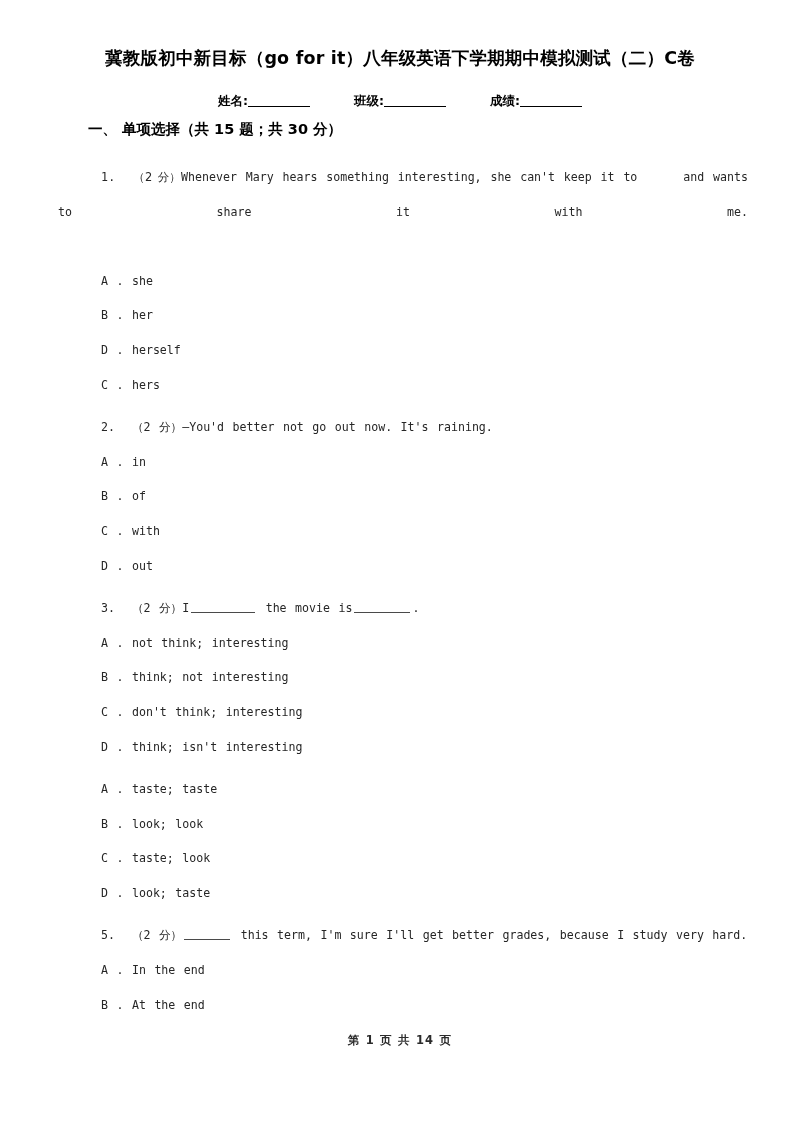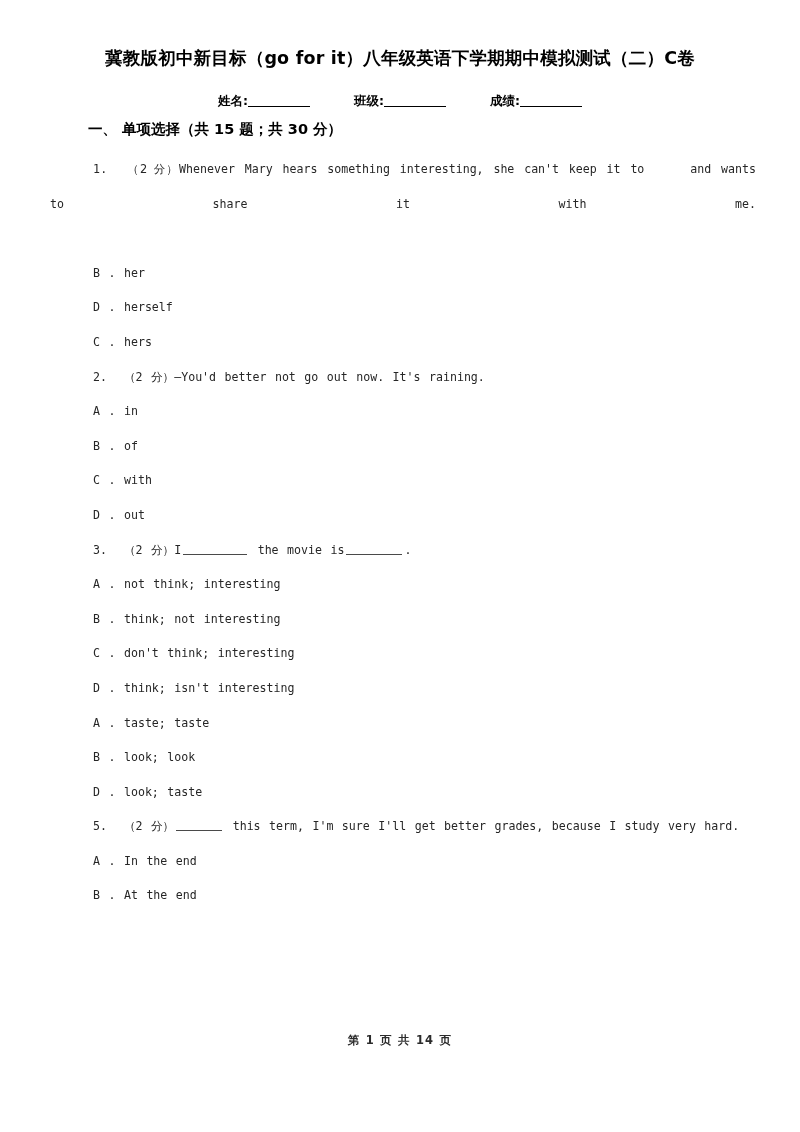--- a/index.html
+++ b/index.html
@@ -76,21 +76,21 @@
   }
 
   
   .content {
     position: absolute;
     left: 50px;
     top: 152px;
     width: 706px;
   }
 
-  .q-block { margin: 0; }
+  .q-block { margin: 8px; }
 
   .q-line {
     font-family: "DejaVu Sans Mono", "Liberation Mono", monospace;
     font-size: 11.6px;
     line-height: 34.6px;
     color: #262626;
     text-align: justify;
     text-justify: inter-word;
     margin: 0;
     padding: 0;
@@ -180,20 +180,21 @@
   <div class="info-line">
     <span class="info-field"><span class="lbl">姓名:</span><span class="rule"></span></span><span class="info-field"><span class="lbl">班级:</span><span class="rule"></span></span><span class="info-field"><span class="lbl">成绩:</span><span class="rule"></span></span>
   </div>
 
   <div class="section-head">一、 单项选择（共 15 题；共 30 分）</div>
 
   <div class="content">
 
     <div class="q-block">
       <p class="q-line wrapping"><span class="num">1.</span>&nbsp;&nbsp;<span class="marks">（2 分）</span><span>Whenever Mary hears something interesting, she can't keep it to</span><span class="gap"></span><span>and wants to share it with me.</span></p>
+      <p class="opt-line"><span class="opt-key">A .</span>&nbsp;<span>she</span></p>
       <p class="opt-line"><span class="opt-key">B .</span>&nbsp;<span>her</span></p>
       <p class="opt-line"><span class="opt-key">D .</span>&nbsp;<span>herself</span></p>
       <p class="opt-line"><span class="opt-key">C .</span>&nbsp;<span>hers</span></p>
     </div>
 
     <div class="q-block">
       <p class="d-line"><span class="num">2.</span>&nbsp;&nbsp;<span class="marks">（2 分）</span><span>—You'd better not go out now. It's raining.</span></p>
       <p class="opt-line"><span class="opt-key">A .</span>&nbsp;<span>in</span></p>
       <p class="opt-line"><span class="opt-key">B .</span>&nbsp;<span>of</span></p>
       <p class="opt-line"><span class="opt-key">C .</span>&nbsp;<span>with</span></p>
@@ -204,20 +205,21 @@
       <p class="d-line"><span class="num">3.</span>&nbsp;&nbsp;<span class="marks">（2 分）</span><span>I</span><span class="blank w-lg"></span>&nbsp;<span>the movie is</span><span class="blank w-md"></span><span>.</span></p>
       <p class="opt-line"><span class="opt-key">A .</span>&nbsp;<span>not think; interesting</span></p>
       <p class="opt-line"><span class="opt-key">B .</span>&nbsp;<span>think; not interesting</span></p>
       <p class="opt-line"><span class="opt-key">C .</span>&nbsp;<span>don't think; interesting</span></p>
       <p class="opt-line"><span class="opt-key">D .</span>&nbsp;<span>think; isn't interesting</span></p>
     </div>
 
     <div class="q-block">
       <p class="opt-line"><span class="opt-key">A .</span>&nbsp;<span>taste; taste</span></p>
       <p class="opt-line"><span class="opt-key">B .</span>&nbsp;<span>look; look</span></p>
+      <p class="opt-line"><span class="opt-key">C .</span>&nbsp;<span>taste; look</span></p>
       <p class="opt-line"><span class="opt-key">D .</span>&nbsp;<span>look; taste</span></p>
     </div>
 
     <div class="q-block">
       <p class="d-line"><span class="num">5.</span>&nbsp;&nbsp;<span class="marks">（2 分）</span><span class="blank w-sm"></span>&nbsp;<span>this term, I'm sure I'll get better grades, because I study very hard.</span></p>
       <p class="opt-line"><span class="opt-key">A .</span>&nbsp;<span>In the end</span></p>
       <p class="opt-line"><span class="opt-key">B .</span>&nbsp;<span>At the end</span></p>
     </div>
 
   </div>

